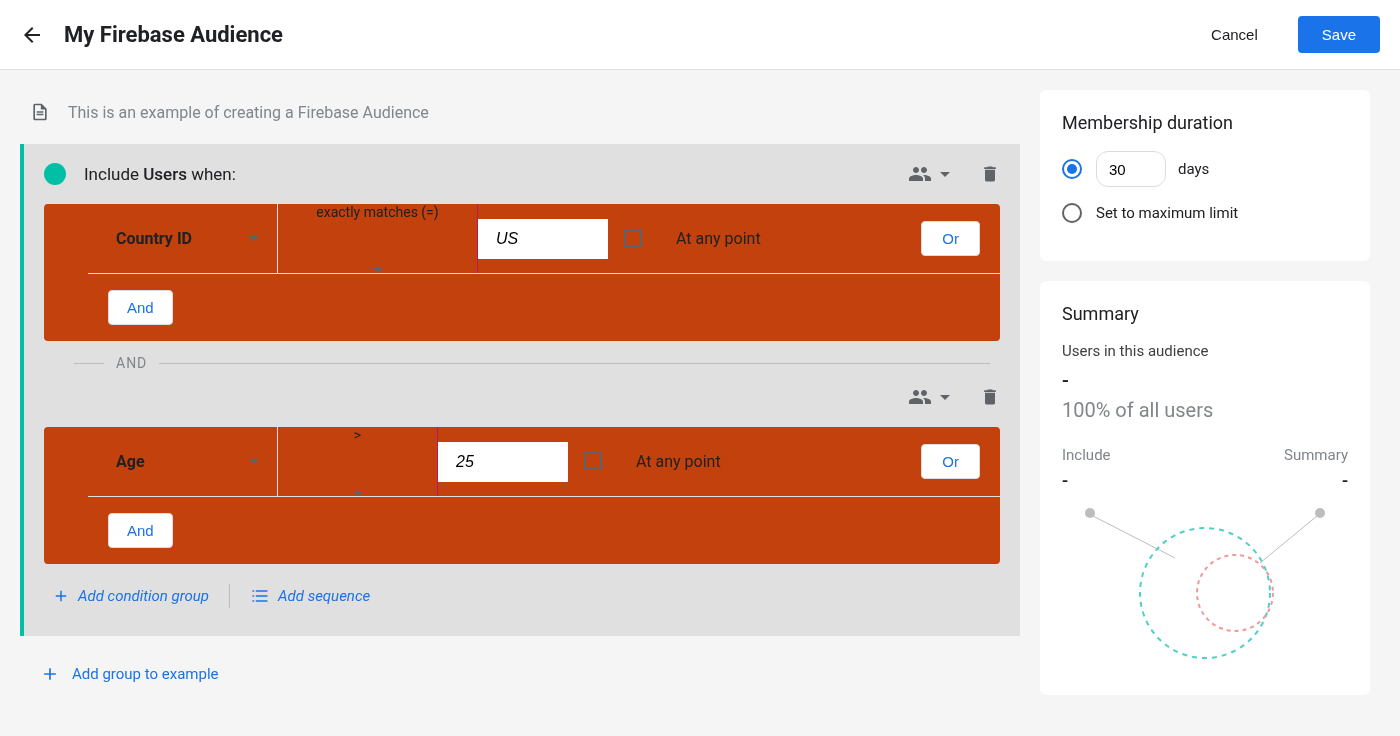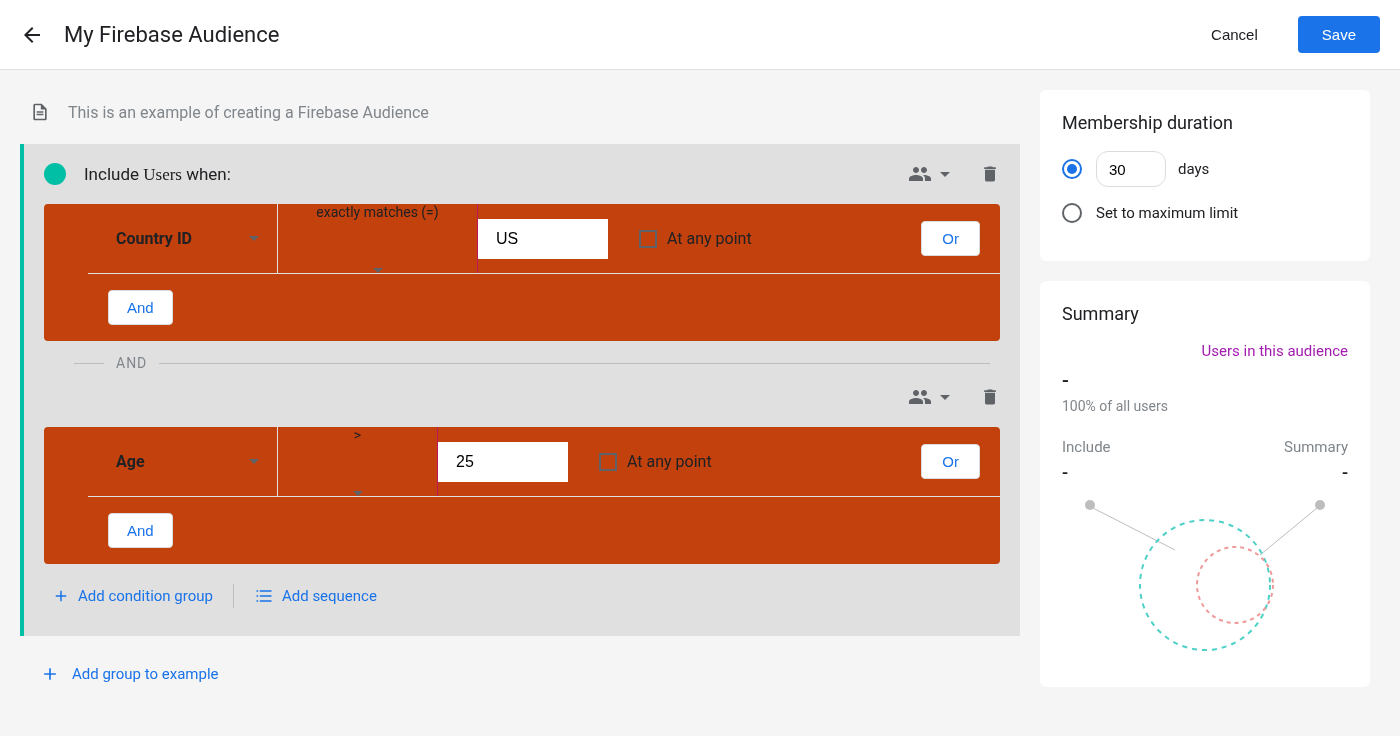--- a/index.html
+++ b/index.html
@@ -19,21 +19,21 @@
       border-bottom: 1px solid #e0e0e0;
     }
     .back-arrow {
       width: 24px;
       height: 24px;
       cursor: pointer;
       margin-right: 20px;
     }
     .page-title {
       font-size: 22px;
-      font-weight: 400;
+      font-weight: 700;
       flex: 1;
     }
     .cancel-btn {
       font-size: 15px;
       color: #202124;
       padding: 8px 20px;
       cursor: pointer;
       background: none;
       border: none;
     }
@@ -89,21 +89,21 @@
       width: 22px;
       height: 22px;
       border-radius: 50%;
       background: #00bfa5;
       margin-right: 18px;
     }
     .include-text {
       font-size: 17px;
       flex: 1;
     }
-    .include-text b { font-weight: 500; font-family: Liberation Serif, serif; }
+    .include-text b { font-weight: 500; }
     .people-icon-wrap {
       display: flex;
       align-items: center;
       margin-right: 30px;
       cursor: pointer;
     }
     .trash-icon {
       cursor: pointer;
     }
     
@@ -147,26 +147,28 @@
       flex-direction: column;
     }
     .operator-select.narrow { width: 160px; }
     .value-input {
       width: 130px;
       padding: 0 18px;
       font-size: 16px;
       border: none;
       outline: none;
       height: 40px;
+      font-style: italic;
     }
     .checkbox-wrap {
       display: flex;
-      align-items: flex-end;
-      margin-left: 31px;
+      align-items: flex-start;
+      margin-left: 16px;
       flex: 1;
+      gap: 24px;
     }
     .checkbox {
       width: 18px;
       height: 18px;
       border: 2px solid #5f6368;
       margin-right: 10px;
       cursor: pointer;
     }
     .checkbox-label { font-size: 16px; }
     .or-btn {
@@ -219,20 +221,21 @@
       align-items: center;
       justify-content: flex-end;
       padding: 0 20px 18px 20px;
     }
     
     .add-actions {
       display: flex;
       align-items: center;
       padding: 20px 28px;
       gap: 20px;
+      font-style: italic;
     }
     .add-action {
       display: flex;
       align-items: center;
       color: #1a73e8;
       cursor: pointer;
       font-size: 15px;
     }
     .add-action svg, .add-action .seq-icon { margin-right: 8px; }
     .divider-v {
@@ -295,33 +298,32 @@
       height: 36px;
       border: 1px solid #dadce0;
       border-radius: 12px;
       padding: 0 12px;
       font-size: 15px;
       margin-right: 12px;
     }
     .radio-label { font-size: 15px; }
     
     .summary-sub {
-      color: #a21caf;
+      color: #404040;
       font-size: 15px;
       margin-bottom: 8px;
-      text-align: right;
     }
     .summary-dash {
       font-size: 20px;
       font-weight: 500;
       margin-bottom: 6px;
     }
     .summary-pct {
       color: #80868b;
-      font-size: 14px;
+      font-size: 20px;
       margin-bottom: 24px;
     }
     .ie-row {
       display: flex;
       justify-content: space-between;
       margin-bottom: 6px;
     }
     .ie-label { color: #80868b; font-size: 15px; }
     .ie-val-row {
       display: flex;

